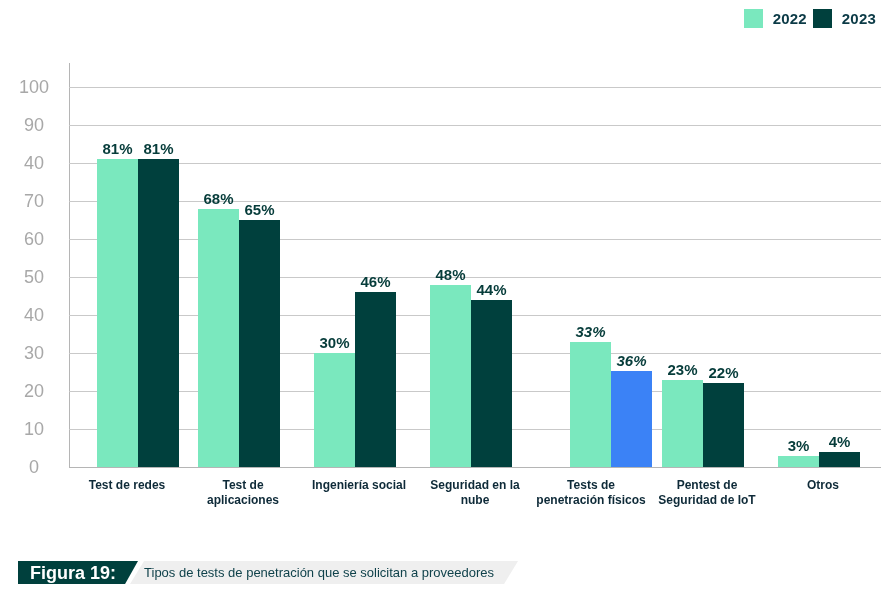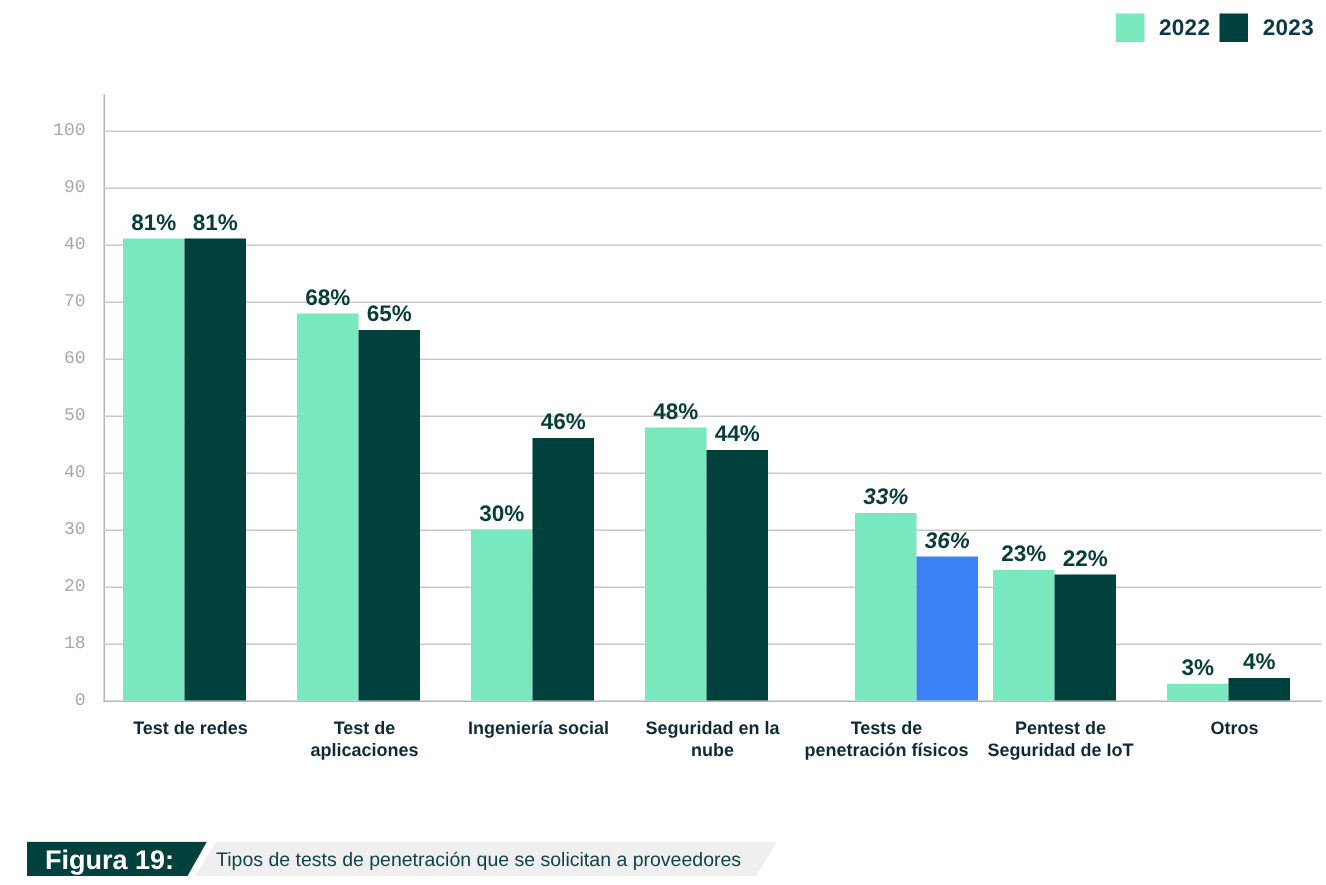--- a/index.html
+++ b/index.html
@@ -76,26 +76,25 @@
   }
   .gridline.baseline {
     background: #b5b5b5;
   }
 
   
   .ytick {
     position: absolute;
     right: 0;
     width: 46px;
-    text-align: right;
-    font-size: 12px;
+    text-align: center;
+    font-size: 18px;
     color: #a8a8a8;
     transform: translateY(-50%);
     line-height: 1;
-    font-family: Liberation Mono, monospace;
   }
   .yticks {
     position: absolute;
     left: 0;
     top: 87px;
     width: 57px;
     height: 380px;
   }
 
   
@@ -208,38 +207,38 @@
   <div class="yticks">
       <div class="ytick" style="top: 0px;">100</div>
       <div class="ytick" style="top: 38px;">90</div>
       <div class="ytick" style="top: 76px;">40</div>
       <div class="ytick" style="top: 114px;">70</div>
       <div class="ytick" style="top: 152px;">60</div>
       <div class="ytick" style="top: 190px;">50</div>
       <div class="ytick" style="top: 228px;">40</div>
       <div class="ytick" style="top: 266px;">30</div>
       <div class="ytick" style="top: 304px;">20</div>
-      <div class="ytick" style="top: 342px;">18</div>
+      <div class="ytick" style="top: 342px;">10</div>
       <div class="ytick" style="top: 380px;">0</div>
     </div>
   <div class="plot">
       <div class="gridline" style="top: 0px;"></div>
       <div class="gridline" style="top: 38px;"></div>
       <div class="gridline" style="top: 76px;"></div>
       <div class="gridline" style="top: 114px;"></div>
       <div class="gridline" style="top: 152px;"></div>
       <div class="gridline" style="top: 190px;"></div>
       <div class="gridline" style="top: 228px;"></div>
       <div class="gridline" style="top: 266px;"></div>
       <div class="gridline" style="top: 304px;"></div>
       <div class="gridline" style="top: 342px;"></div>
       <div class="gridline baseline" style="top: 380px;"></div>
     </div>
   <div class="groups">
-      <div class="group" style="left: 0px; width: 116px;">
+      <div class="group" style="left: 15px; width: 116px;">
         <div class="bar y2022" style="height: 307.8px; background: rgb(122, 232, 190);">
           <span class="bar-label">81%</span>
         </div>
         <div class="bar y2023" style="height: 307.8px; background: rgb(0, 64, 61);">
           <span class="bar-label">81%</span>
         </div>
       </div>
       <div class="group" style="left: 116px; width: 116px;">
         <div class="bar y2022" style="height: 258.4px; background: rgb(122, 232, 190);">
           <span class="bar-label">68%</span>

